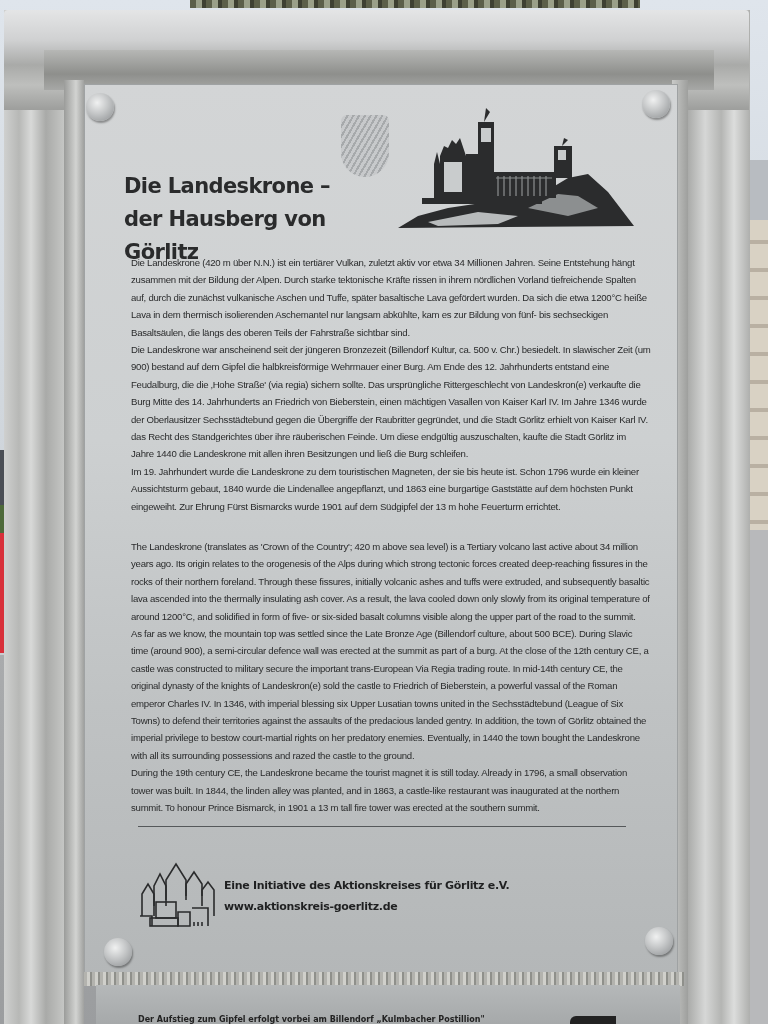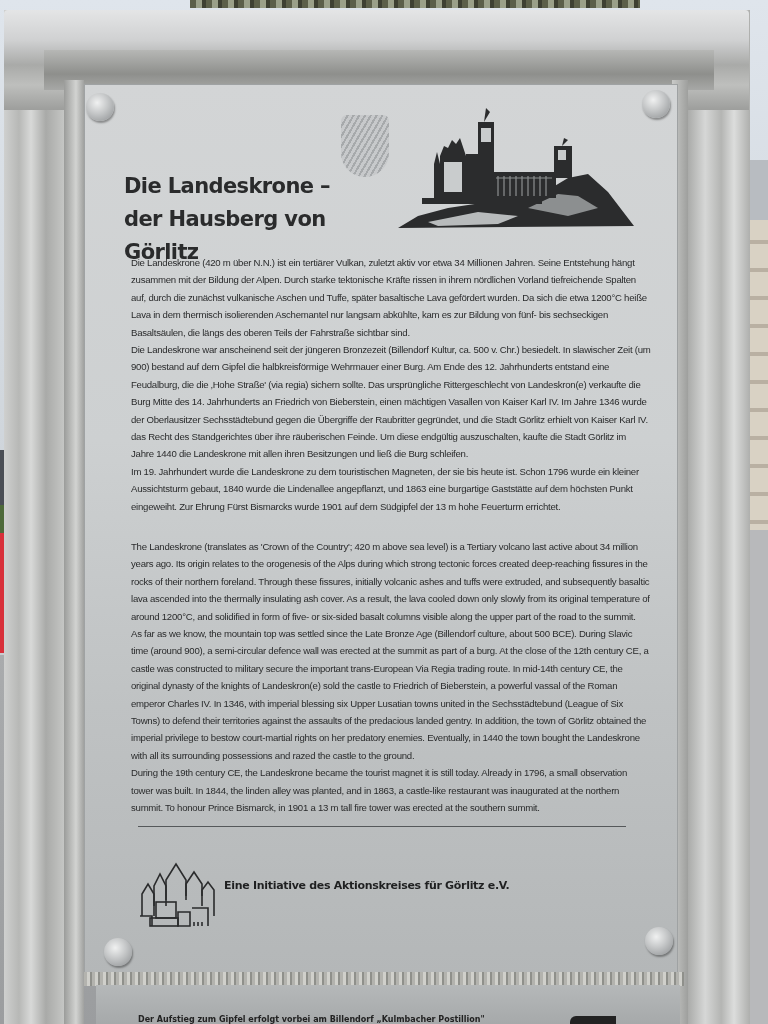--- a/index.html
+++ b/index.html
@@ -167,18 +167,19 @@
   <rect x="18" y="46" width="20" height="16"></rect>
   <rect x="12" y="62" width="28" height="8"></rect>
   <path d="M40 56 h12 v14 h-12 z"></path>
   <path d="M54 52 h16 v18"></path>
   <path d="M2 60 h12 v10"></path>
   <path d="M56 66 v4 M60 66 v4 M64 66 v4"></path>
 </svg>
 
 <div class="initiative">
   <div>Eine Initiative des Aktionskreises für Görlitz e.V.</div>
+  <div>www.aktionskreis-goerlitz.de</div>
 </div>
 
 <div class="gravel"></div>
 <div class="plate-lower"></div>
 <div class="lower-text">Der Aufstieg zum Gipfel erfolgt vorbei am Billendorf „Kulmbacher Postillion"</div>
 <div class="lower-icon"></div>
 
 </body></html>

